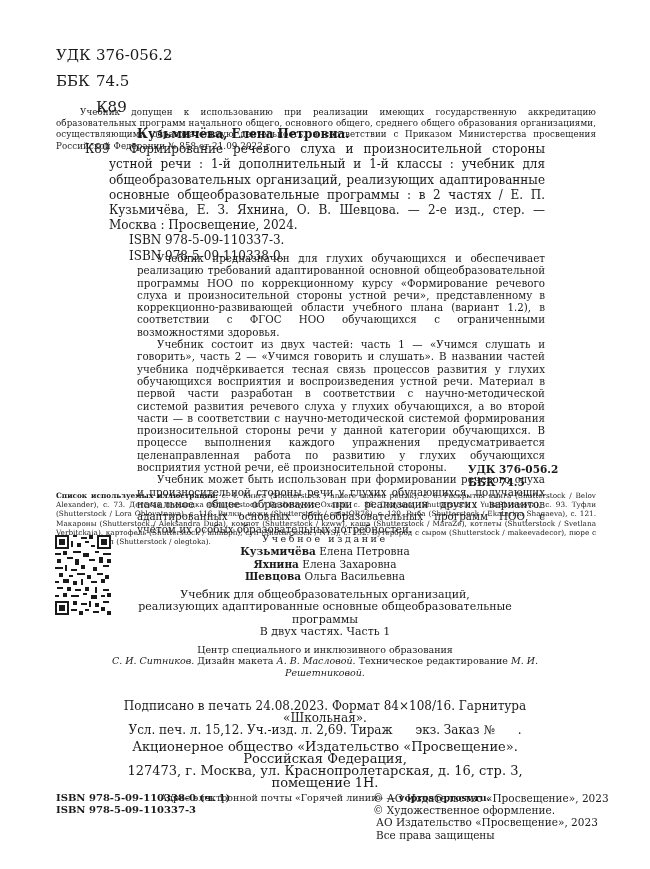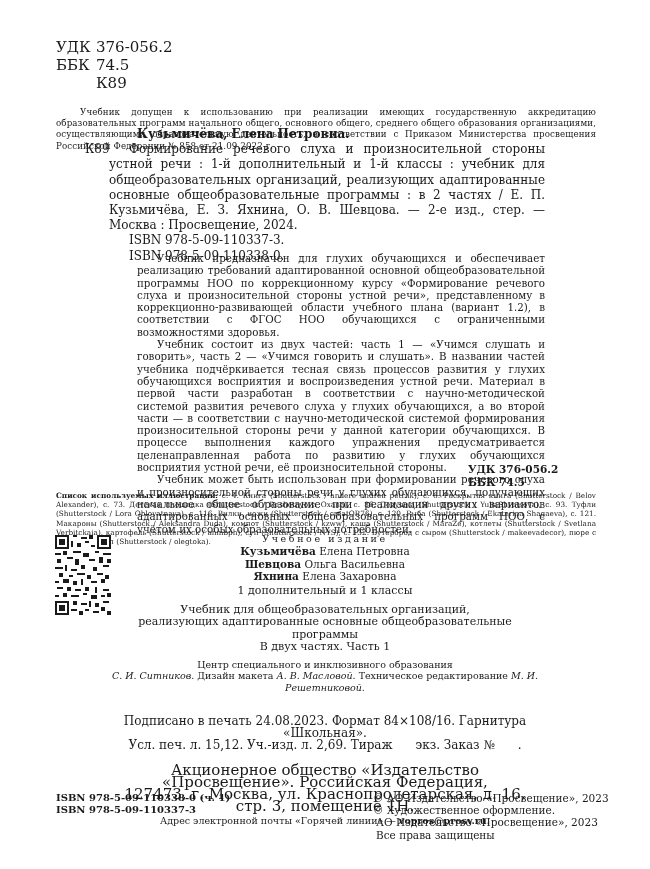--- a/index.html
+++ b/index.html
@@ -1,20 +1,20 @@
 <!DOCTYPE html>
 <html><head>
 <meta charset="utf-8">
 <style>
   html, body { margin:0; padding:0; background:#ffffff; }
   body { width:650px; height:869px; position:relative; overflow:hidden; color:#1a1a1a;
          font-family:"DejaVu Serif", "Liberation Serif", serif; }
   .abs { position:absolute; }
   .codes { left:56px; top:38px; font-size:15px; line-height:18px; }
-  .codes .row { display:flex; }
+  .codes .row { display:flex;margin-top:8px; }
   .codes .k { width:40px; display:inline-block; }
   .approval { left:56px; top:107px; width:540px; font-size:8.7px; line-height:11.2px; text-align:justify; text-indent:24px; letter-spacing:0.1px; }
   .biblio { left:109px; top:127px; width:436px; font-size:12px; line-height:15.2px; }
   .biblio .author { font-weight:bold; padding-left:28px; }
   .biblio .k89 { position:absolute; left:-24px; top:15px; }
   .biblio .desc { text-align:justify; text-indent:20px; }
   .biblio .isbnline { padding-left:20px; }
   .annot { left:137px; top:252px; width:408px; font-size:10.3px; line-height:12.3px; text-align:justify; }
   .annot p { margin:0; text-indent:20px; }
   .annot-codes { left:468px; top:463px; font-size:10.5px; line-height:12.5px; font-weight:bold; }
@@ -25,21 +25,21 @@
   .imprint .edtype { font-size:9.5px; letter-spacing:2.6px; line-height:12px; }
   .imprint .names { font-size:10.5px; line-height:12.5px; }
   .imprint .names b { font-weight:bold; }
   .imprint .title { font-size:16.5px; font-weight:bold; line-height:19px; margin-top:4px; letter-spacing:0.3px; }
   .imprint .grades { font-size:11px; line-height:14px; margin-top:1px; }
   .imprint .purpose { font-size:11px; line-height:12.5px; margin-top:6px; }
   .imprint .center { font-size:9.5px; line-height:11.5px; margin-top:5px; }
   .imprint .staff { font-size:9.5px; line-height:11.5px; }
   .imprint .staff i { font-style:italic; }
   .imprint .print { font-size:12px; line-height:12px; margin-top:22px; }
-  .imprint .publisher { font-size:15px; line-height:12px; margin-top:13px; }
+  .imprint .publisher { font-size:13px; line-height:12px; margin-top:5px; }
   .imprint .email { font-size:9.5px; line-height:12px; margin-top:3px; }
   .imprint .email b { font-weight:bold; }
   .foot-isbn { left:56px; top:792px; font-size:10px; line-height:11.5px; font-weight:bold; }
   .copyright { left:373px; top:792px; font-size:10.5px; line-height:12.2px; }
   .copyright .indent { padding-left:3px; }
 </style>
 </head>
 <body>
 
 <div class="abs codes">
@@ -153,23 +153,22 @@
         <rect x="19" y="38" width="3" height="1"></rect>
         <rect x="23" y="36" width="2" height="2"></rect>
         <rect x="26" y="38" width="2" height="2"></rect>
     </g>
   </svg>
 </div>
 
 <div class="abs imprint">
   <div class="edtype">Учебное издание</div>
   <div class="names"><b>Кузьмичёва</b> <span>Елена Петровна</span></div>
+  <div class="names"><b>Яхнина</b> <span>Елена Захаровна</span></div>
   <div class="names"><b>Шевцова</b> <span>Ольга Васильевна</span></div>
-  <div class="names"><b>Яхнина</b> <span>Елена Захаровна</span></div>
-  <div class="grades">1 дополнительный и 1 классы</div>
   <div class="purpose">
     <div>Учебник для общеобразовательных организаций,</div>
     <div>реализующих адаптированные основные общеобразовательные программы</div>
     <div>В двух частях. Часть 1</div>
   </div>
   <div class="center">Центр специального и инклюзивного образования</div>
   <div class="staff">
     <div><i>С. И. Ситников.</i> <span>Дизайн макета</span> <i>А. В. Масловой.</i> <span>Техническое редактирование</span> <i>М. И. Решетниковой.</i></div>
   </div>
   <div class="print">

